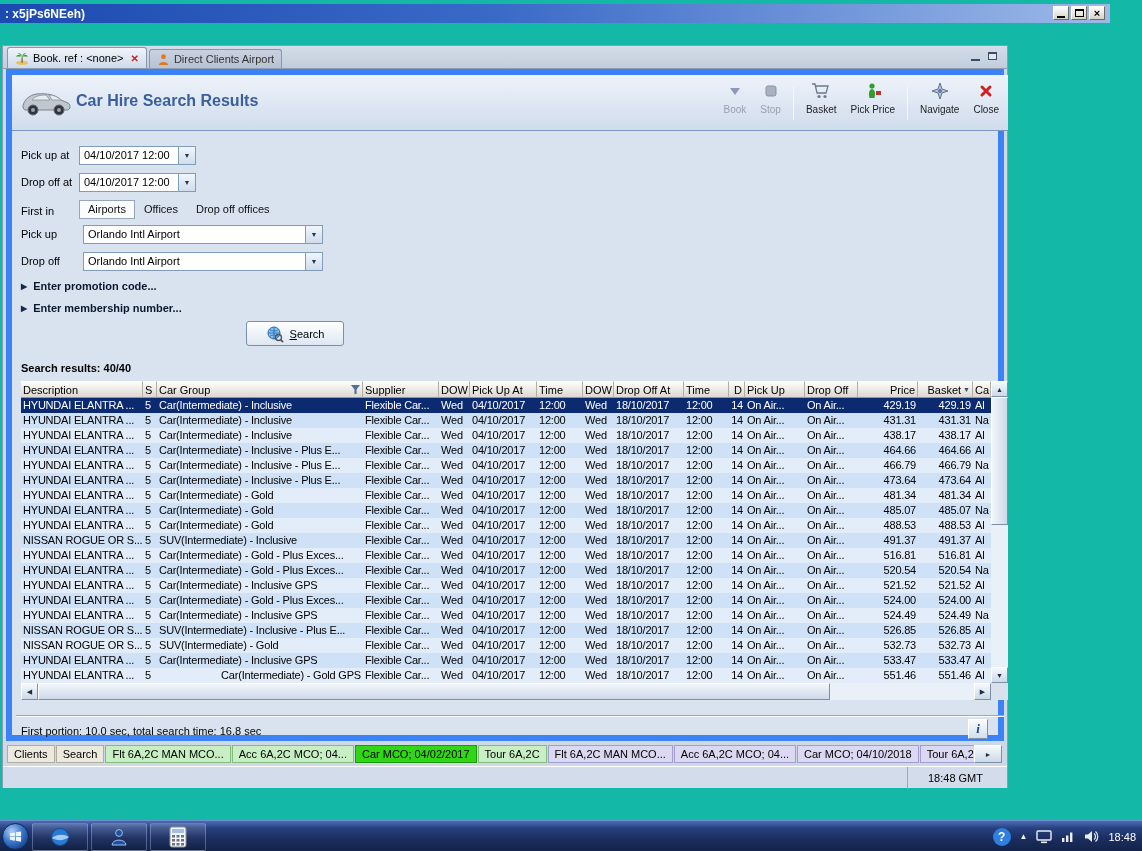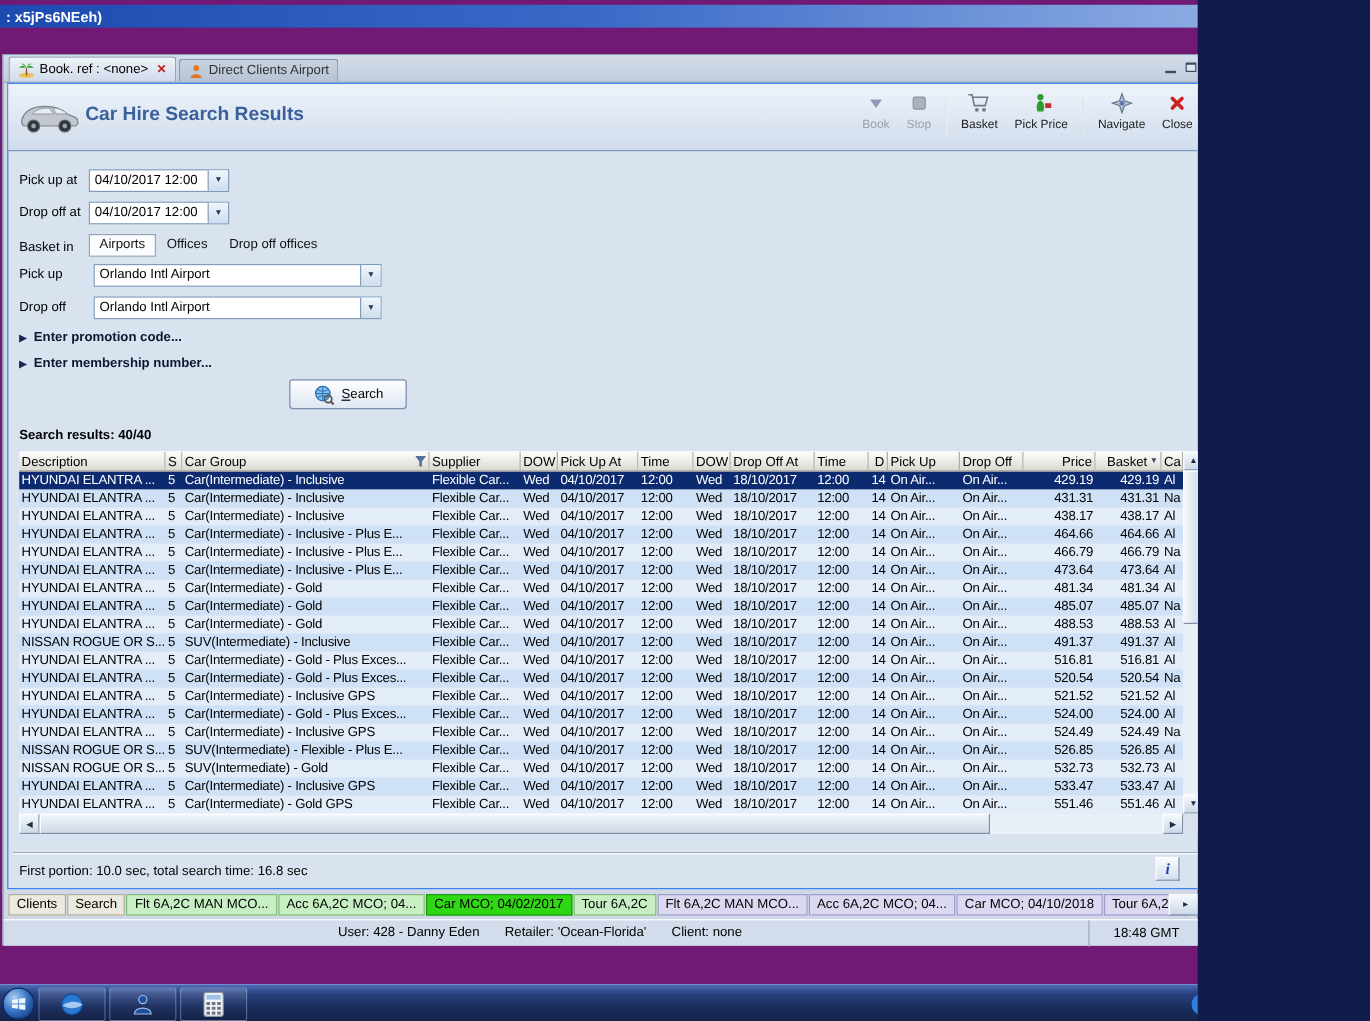--- a/index.html
+++ b/index.html
@@ -1,18 +1,18 @@
 <!DOCTYPE html>
 <html><head>
 <meta charset="utf-8">
 <style>
   *{margin:0;padding:0;box-sizing:border-box;}
   html,body{width:1142px;height:851px;overflow:hidden;background:#101d4c;
     font-family:"Liberation Sans",sans-serif;font-size:11px;color:#000;}
-  .screen{position:relative;width:998px;height:851px;background:#701a75;overflow:hidden;}
+  .screen{position:relative;width:1142px;height:851px;background:#14b8a6;overflow:hidden;}
 
   
   .titlebar{position:absolute;left:0;top:4px;width:1110px;height:19px;
     background:linear-gradient(90deg,#1c4ab0,#3a6ac8 45%,#9db9e8);
     display:flex;align-items:center;padding-left:5px;}
   .titlebar .ttext{color:#fff;font-weight:bold;font-size:12px;white-space:nowrap;}
   .winbtns{position:absolute;right:5px;top:2px;display:flex;gap:2px;}
   .winbtn{width:16px;height:14px;background:linear-gradient(#fdfdfb,#d6d3ca);
     border:1px solid;border-color:#fff #6a6a60 #6a6a60 #fff;
     display:flex;align-items:center;justify-content:center;}
@@ -30,21 +30,21 @@
     border:1px solid #8796ab;border-bottom:none;border-radius:3px 3px 0 0;
     background:linear-gradient(#f0f4fa,#cfdaea);white-space:nowrap;margin-right:2px;}
   .doctab.inactive{background:linear-gradient(#c9d2e0,#b7c2d3);height:19px;color:#333;}
   .tabclose{color:#c02020;font-weight:bold;font-size:10px;margin-left:3px;}
   .mdibtns{position:absolute;right:10px;top:5px;display:flex;gap:8px;align-items:center;}
   .mdi-min{width:9px;height:2px;background:#3c4c66;margin-top:8px;}
   .mdi-restore{width:9px;height:8px;border:1px solid #3c4c66;border-top-width:2px;background:#dfe6ef;}
 
   
   .child{position:absolute;left:3px;top:23px;width:998px;height:672px;
-    border:1px solid #3b82f6;background:#d9e3f0;}
+    border:6px solid #3b82f6;background:#d9e3f0;}
   .hdr{position:absolute;left:0;top:0;width:996px;height:56px;
     background:linear-gradient(#eef3fa,#d0dcec);border-bottom:1px solid #7d97c0;}
   .caricon{position:absolute;left:8px;top:11px;}
   .hdr-title{position:absolute;left:64px;top:17px;font-size:16px;font-weight:bold;color:#3a5f9b;}
   .toolbar{position:absolute;right:2px;top:3px;height:50px;display:flex;align-items:stretch;}
   .tool{display:flex;flex-direction:column;align-items:center;padding:3px 7px 0;cursor:default;}
   .tool .ticon{height:20px;display:flex;align-items:center;justify-content:center;}
   .tool .lbl{font-size:10px;margin-top:3px;color:#222;white-space:nowrap;}
   .tool.disabled .lbl{color:#98a0ac;}
   .tsep{width:1px;background:#a8b6c8;border-right:1px solid #f4f8fc;margin:8px 5px;}
@@ -271,21 +271,21 @@
       <div class="combo" style="left:67px;top:71px;width:117px;">
         <span class="val">04/10/2017 12:00</span>
         <span class="drop">▼</span>
       </div>
       <div class="flabel" style="left:9px;top:101px;">Drop off at</div>
       <div class="combo" style="left:67px;top:98px;width:117px;">
         <span class="val">04/10/2017 12:00</span>
         <span class="drop">▼</span>
       </div>
 
-      <div class="flabel" style="left:9px;top:130px;">Basket in</div>
+      <div class="flabel" style="left:9px;top:130px;">First in</div>
       <div class="sitabs">
         <div class="sitab active">Airports</div>
         <div class="sitab">Offices</div>
         <div class="sitab">Drop off offices</div>
       </div>
 
       <div class="flabel" style="left:9px;top:153px;">Pick up</div>
       <div class="combo" style="left:71px;top:150px;width:240px;">
         <span class="val">Orlando Intl Airport</span>
         <span class="drop">▼</span>
@@ -637,21 +637,21 @@
               <div class="tcell r" style="width: 16px;">14</div>
               <div class="tcell" style="width: 60px;">On Air...</div>
               <div class="tcell" style="width: 53px;">On Air...</div>
               <div class="tcell r" style="width: 60px;">524.49</div>
               <div class="tcell r" style="width: 55px;">524.49</div>
               <div class="tcell" style="width: 18px;">Na</div>
             </div>
             <div class="trow odd">
               <div class="tcell" style="width: 122px;">NISSAN ROGUE OR S...</div>
               <div class="tcell" style="width: 14px;">5</div>
-              <div class="tcell" style="width: 206px;">SUV(Intermediate) - Flexible - Plus E...</div>
+              <div class="tcell" style="width: 206px;">SUV(Intermediate) - Inclusive - Plus E...</div>
               <div class="tcell" style="width: 76px;">Flexible Car...</div>
               <div class="tcell" style="width: 31px;">Wed</div>
               <div class="tcell" style="width: 67px;">04/10/2017</div>
               <div class="tcell" style="width: 46px;">12:00</div>
               <div class="tcell" style="width: 31px;">Wed</div>
               <div class="tcell" style="width: 70px;">18/10/2017</div>
               <div class="tcell" style="width: 45px;">12:00</div>
               <div class="tcell r" style="width: 16px;">14</div>
               <div class="tcell" style="width: 60px;">On Air...</div>
               <div class="tcell" style="width: 53px;">On Air...</div>
@@ -691,21 +691,21 @@
               <div class="tcell r" style="width: 16px;">14</div>
               <div class="tcell" style="width: 60px;">On Air...</div>
               <div class="tcell" style="width: 53px;">On Air...</div>
               <div class="tcell r" style="width: 60px;">533.47</div>
               <div class="tcell r" style="width: 55px;">533.47</div>
               <div class="tcell" style="width: 18px;">Al</div>
             </div>
             <div class="trow even">
               <div class="tcell" style="width: 122px;">HYUNDAI ELANTRA ...</div>
               <div class="tcell" style="width: 14px;">5</div>
-              <div class="tcell" style="width: 206px;">Car(Intermediate) - Gold GPS</div>
+              <div class="tcell" style="width: 206px; text-align: right;">Car(Intermediate) - Gold GPS</div>
               <div class="tcell" style="width: 76px;">Flexible Car...</div>
               <div class="tcell" style="width: 31px;">Wed</div>
               <div class="tcell" style="width: 67px;">04/10/2017</div>
               <div class="tcell" style="width: 46px;">12:00</div>
               <div class="tcell" style="width: 31px;">Wed</div>
               <div class="tcell" style="width: 70px;">18/10/2017</div>
               <div class="tcell" style="width: 45px;">12:00</div>
               <div class="tcell r" style="width: 16px;">14</div>
               <div class="tcell" style="width: 60px;">On Air...</div>
               <div class="tcell" style="width: 53px;">On Air...</div>
@@ -740,25 +740,20 @@
         <div class="btab bt-green-active">Car MCO; 04/02/2017</div>
         <div class="btab bt-green">Tour 6A,2C</div>
         <div class="btab bt-purple">Flt 6A,2C MAN MCO...</div>
         <div class="btab bt-purple">Acc 6A,2C MCO; 04...</div>
         <div class="btab bt-purple">Car MCO; 04/10/2018</div>
         <div class="btab bt-purple">Tour 6A,2C</div>
       </div>
     <div class="btscroll sbtn">►</div>
 
     <div class="statusbar">
-      <div class="sb-center">
-        <span>User: 428 - Danny Eden</span>
-        <span>Retailer: 'Ocean-Florida'</span>
-        <span>Client: none</span>
-      </div>
       <div class="sb-time">18:48 GMT</div>
     </div>
   </div>
 
   <div class="taskbar">
     <div class="orb">
       <svg width="13" height="13" viewBox="0 0 14 14">
         <path d="M1 3.5 L6.4 2.6 L6.4 6.6 L1 6.6 Z" fill="#eef5fd"></path>
         <path d="M7.4 2.4 L13 1.5 L13 6.6 L7.4 6.6 Z" fill="#eef5fd"></path>
         <path d="M1 7.6 L6.4 7.6 L6.4 11.5 L1 10.6 Z" fill="#eef5fd"></path>

